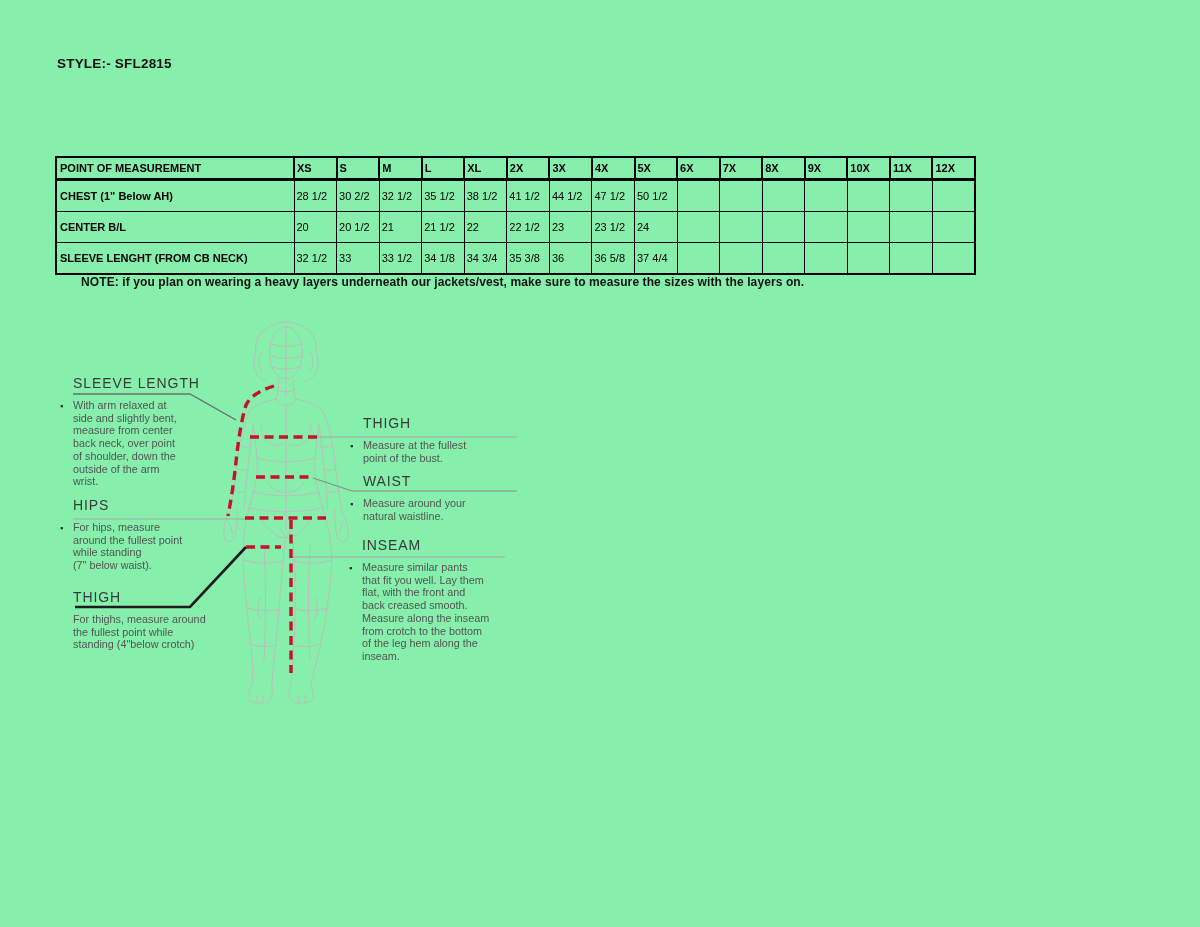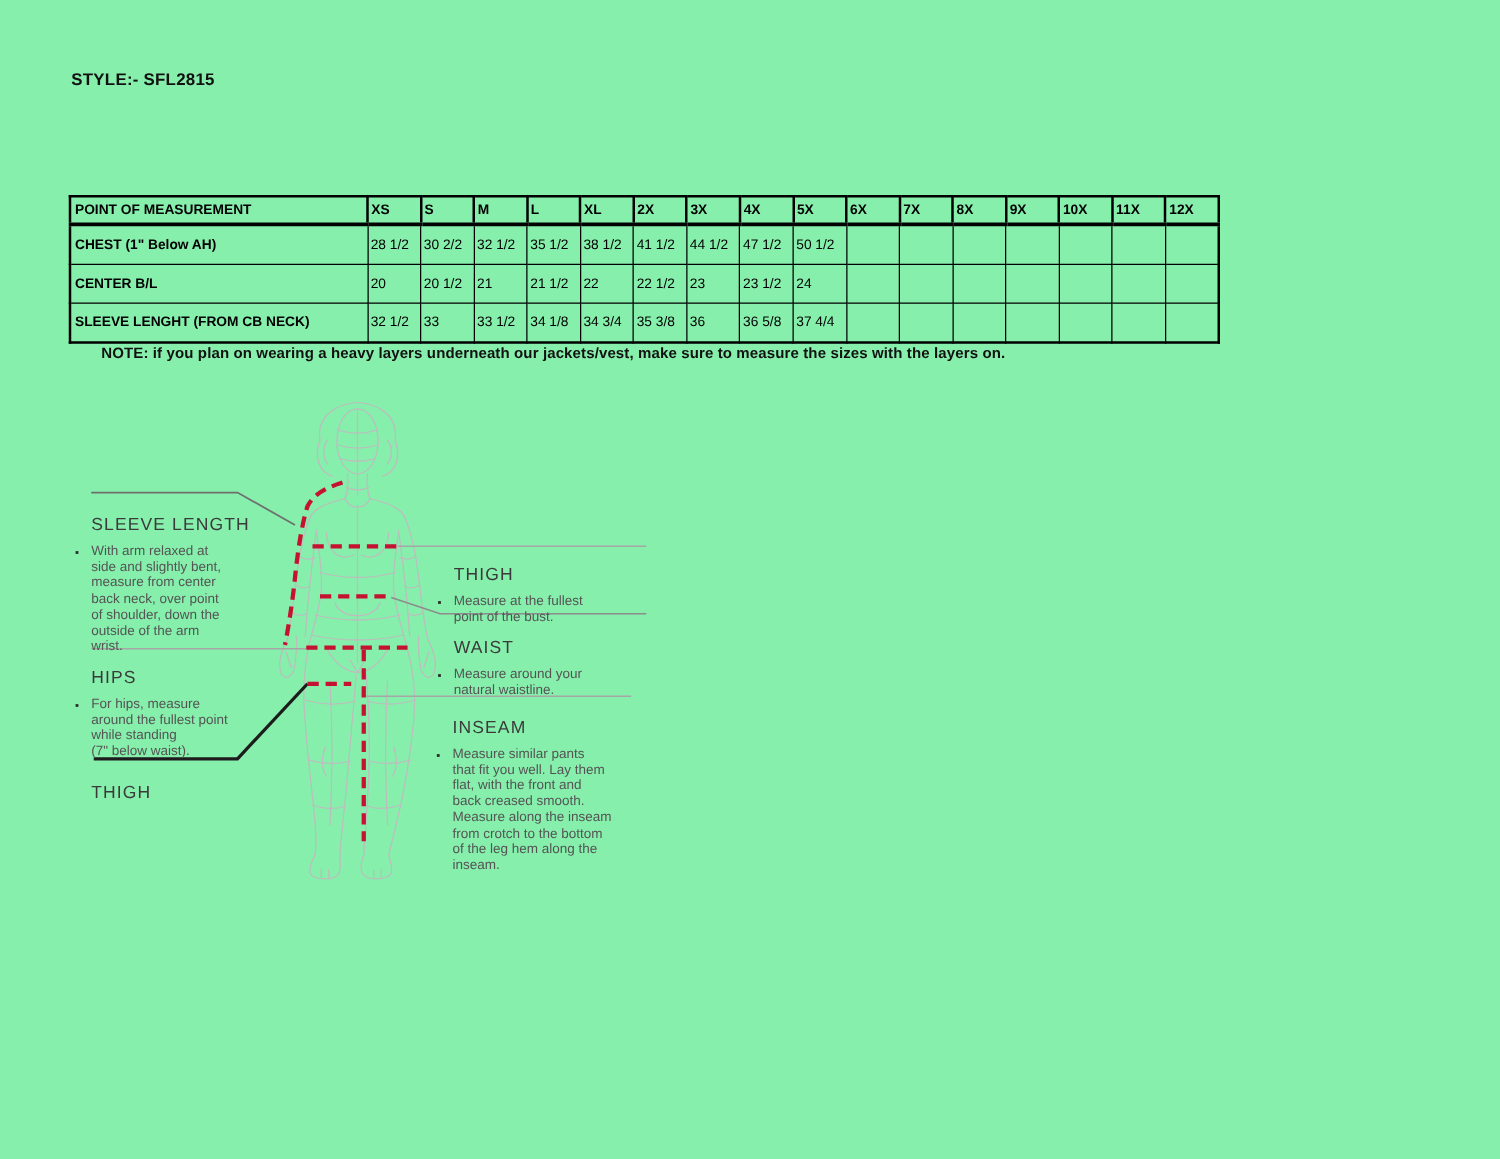--- a/index.html
+++ b/index.html
@@ -24,21 +24,21 @@
     border:1.5px solid #000;font-size:11px;height:28px;text-align:left;
     padding:1px 2px;vertical-align:middle;
   }
   table.size-table td.rowlabel{font-weight:bold;text-align:left;padding-left:3px;}
   .note-line{
     position:absolute;left:57px;top:275px;font-size:12px;font-weight:bold;color:#111;
     letter-spacing:.1px;
     margin-left:24px;
   }
   svg.figure-layer{position:absolute;left:0;top:0;pointer-events:none;}
-  .dsec{position:absolute;width:158px;margin-top:36px;}
+  .dsec{position:absolute;width:158px;}
   .dhead{
     font-size:14px;line-height:16px;color:#3a3a3a;letter-spacing:.9px;
     font-weight:400;
   }
   .dbody{
     position:relative;margin-top:8px;font-size:10.8px;line-height:12.7px;color:#545454;
   }
   .dbody .bullet{
     position:absolute;left:-13px;top:1px;font-size:9px;color:#2a2a2a;line-height:12px;
   }
@@ -260,20 +260,28 @@
           <div>For hips, measure</div>
           <div>around the fullest point</div>
           <div>while standing</div>
           <div>(7" below waist).</div>
         </div>
     </div>
   </div>
 
   <div class="dsec no-bullet" id="sec-thigh">
     <div class="dhead">THIGH</div>
+    <div class="dbody">
+
+      <div>
+          <div>For thighs, measure around</div>
+          <div>the fullest point while</div>
+          <div>standing (4"below crotch)</div>
+        </div>
+    </div>
   </div>
 
   <div class="dsec" id="sec-bust">
     <div class="dhead">THIGH</div>
     <div class="dbody">
       <span class="bullet">▪</span>
       <div>
           <div>Measure at the fullest</div>
           <div>point of the bust.</div>
         </div>

